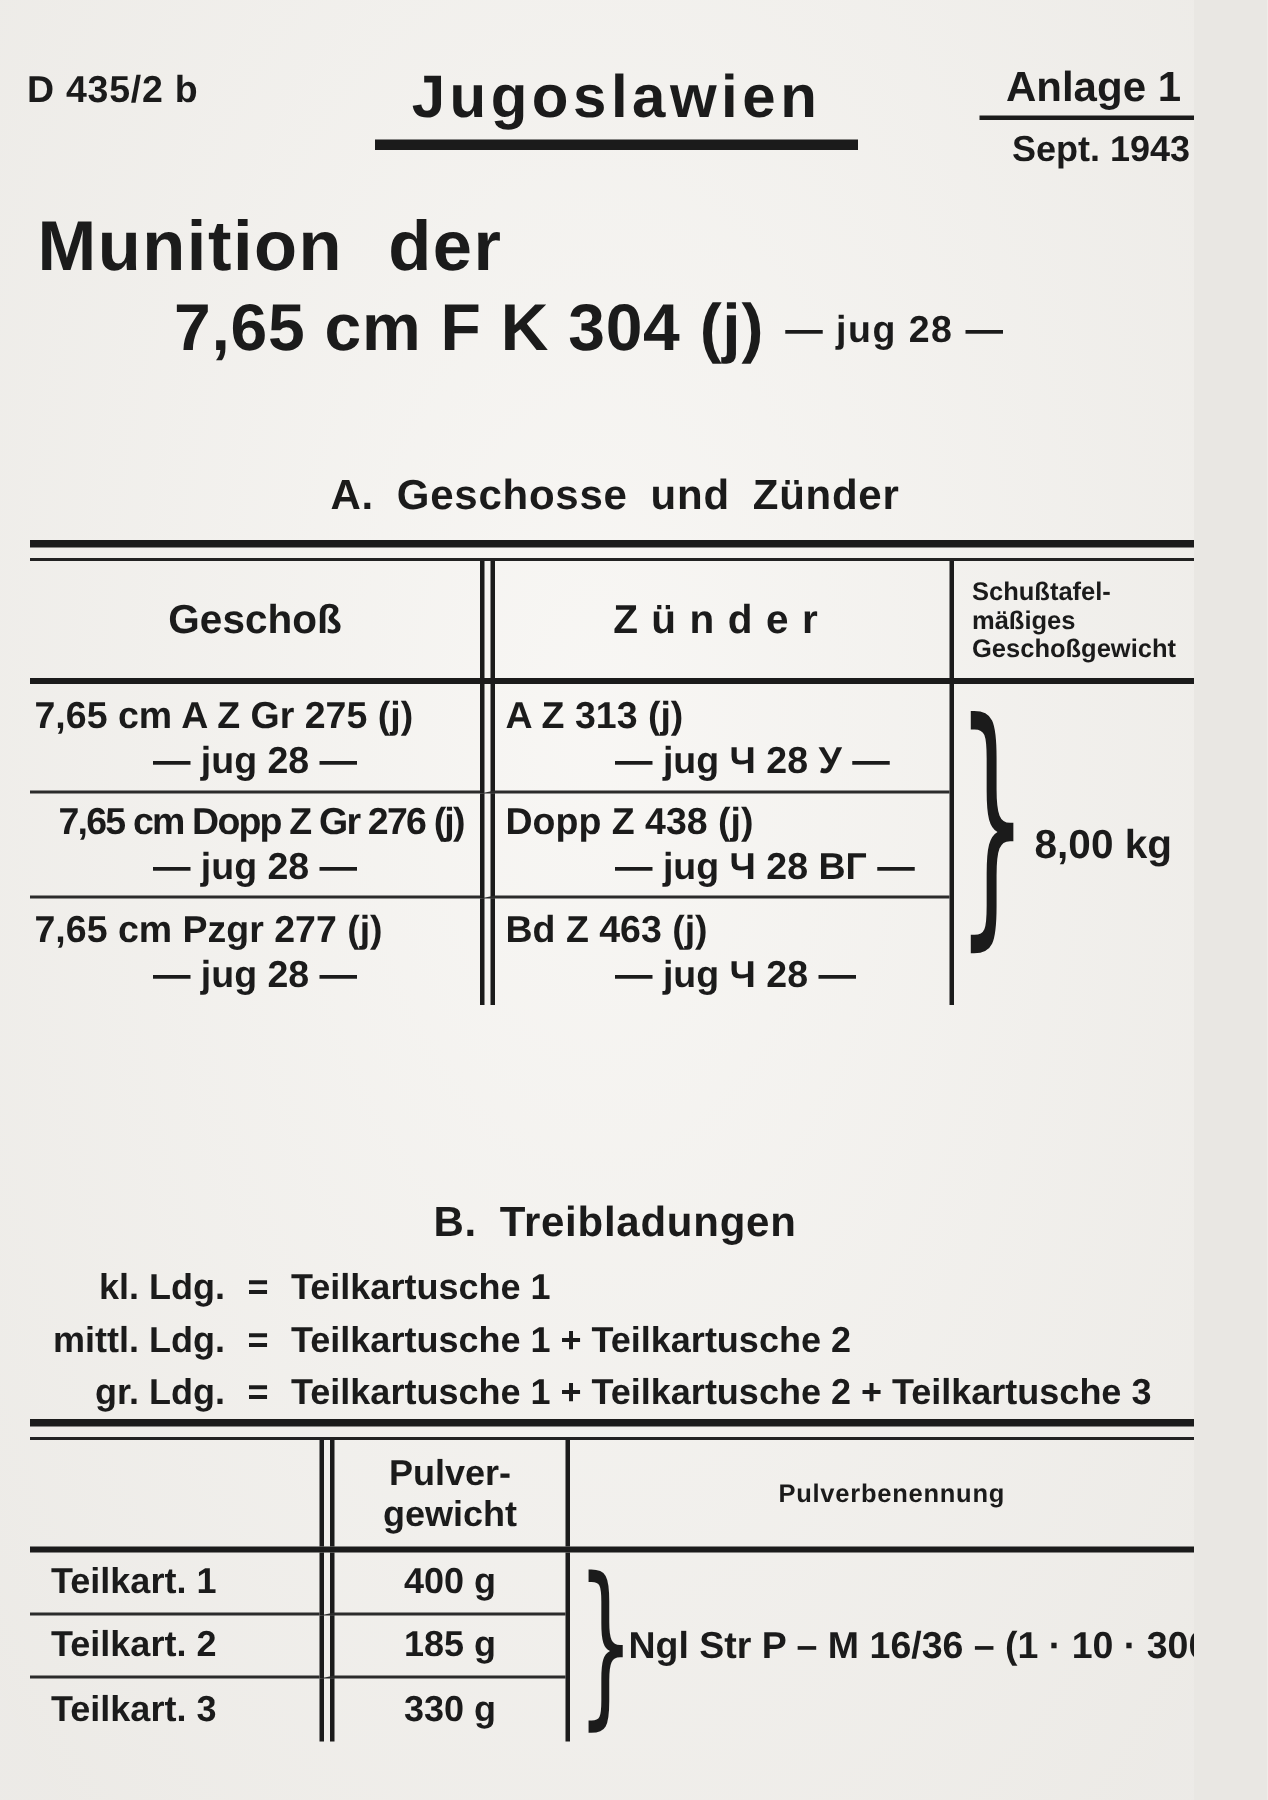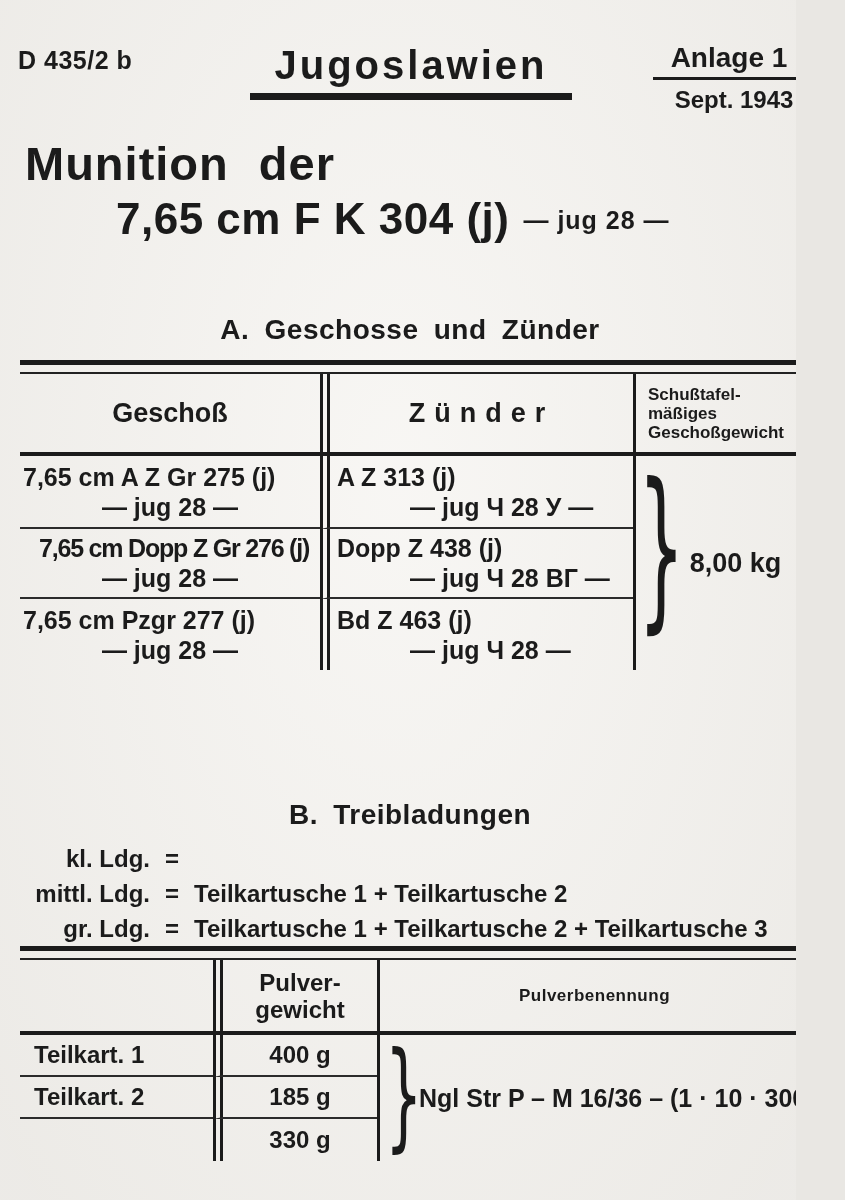--- a/index.html
+++ b/index.html
@@ -136,20 +136,21 @@
       </div>
     </div>
   </div>
 
   <div class="abs sec-head sec-b">B. Treibladungen</div>
 
   <div class="abs defs">
     <div class="def-line">
       <span class="def-label">kl. Ldg.</span>
       <span class="def-eq">=</span>
+      <span class="def-value">Teilkartusche 1</span>
     </div>
     <div class="def-line">
       <span class="def-label">mittl. Ldg.</span>
       <span class="def-eq">=</span>
       <span class="def-value">Teilkartusche 1 + Teilkartusche 2</span>
     </div>
     <div class="def-line">
       <span class="def-label">gr. Ldg.</span>
       <span class="def-eq">=</span>
       <span class="def-value">Teilkartusche 1 + Teilkartusche 2 + Teilkartusche 3</span>
@@ -169,17 +170,18 @@
     <div class="rule-thick"></div>
     <div class="bodyB">
       <div class="cell bb lab sepb" style="grid-column:1;grid-row:1;">Teilkart. 1</div>
       <div class="cell bb wt vdouble sepb" style="grid-column:2;grid-row:1;">400 g</div>
       <div class="cell namecell vsingle">
         <span class="braceB">}</span>
         <span class="powder">Ngl Str P – M 16/36 – (1 · 10 · 300)</span>
       </div>
       <div class="cell bb lab sepb" style="grid-column:1;grid-row:2;">Teilkart. 2</div>
       <div class="cell bb wt vdouble sepb" style="grid-column:2;grid-row:2;">185 g</div>
+      <div class="cell bb lab" style="grid-column:1;grid-row:3;">Teilkart. 3</div>
       <div class="cell bb wt vdouble" style="grid-column:2;grid-row:3;">330 g</div>
     </div>
   </div>
 
 </div>
 
 </body></html>

